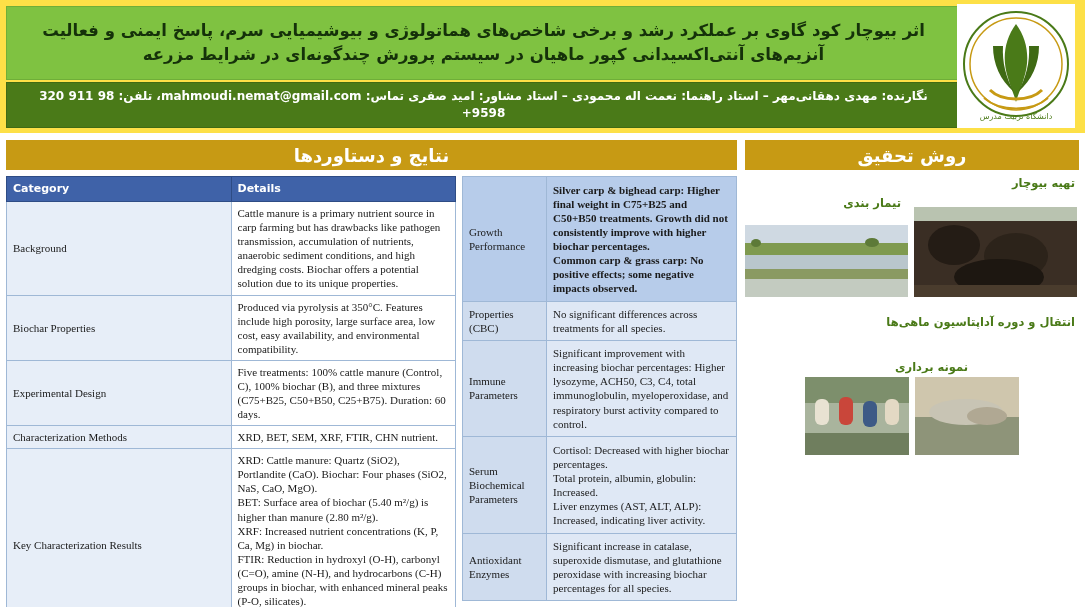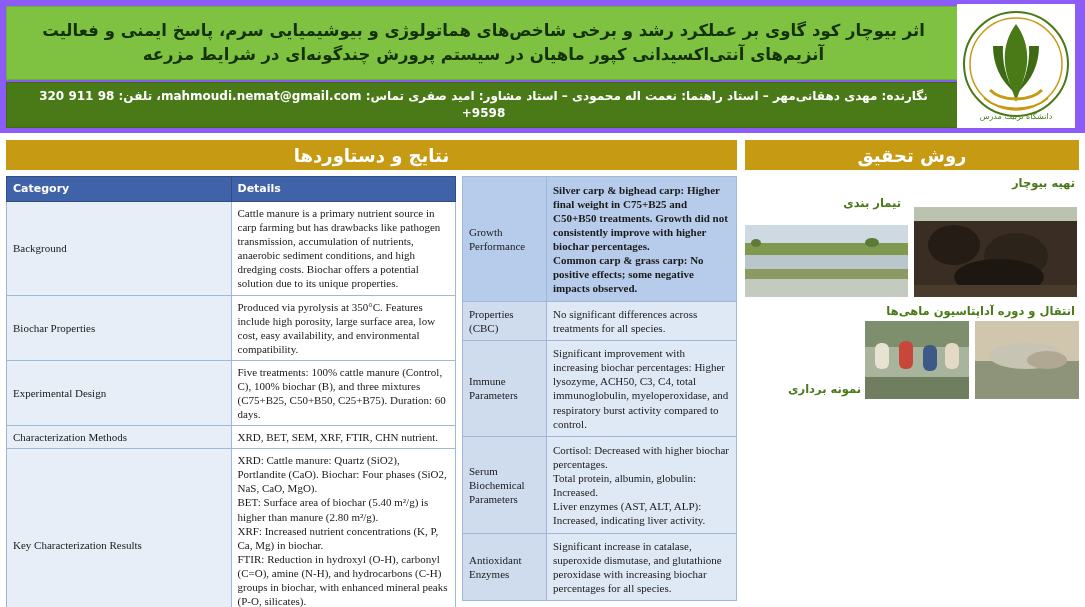--- a/index.html
+++ b/index.html
@@ -14,21 +14,21 @@
     position: relative;
     width: 1085px; height: 607px;
     background: #ffffff;
   }
 
   
   .header {
     position: absolute;
     left: 0; top: 0;
     width: 1085px; height: 133px;
-    background: #8b5cf6;
+    background: #fde047;
   }
   .title-band {
     position: absolute;
     left: 6px; top: 6px;
     width: 1061px; height: 74px;
     background: #7fc241;
     border: 1px solid #6fae38;
     display: flex;
     align-items: center;
     justify-content: center;
@@ -304,23 +304,23 @@
           <div class="ph" style="width:163px;height:90px;background:#3a2e24">
             <div class="sky" style="height:14px;background:#b9c3b0"></div>
             <div class="blob" style="left:14px;top:18px;width:52px;height:40px;background:#241c15"></div>
             <div class="blob" style="left:70px;top:26px;width:64px;height:46px;background:#2c231a"></div>
             <div class="blob" style="left:40px;top:52px;width:90px;height:36px;background:#1d1711"></div>
             <div class="band" style="top:78px;height:12px;background:#4a3c2d"></div>
           </div>
         </div>
       </div>
 
-      <div class="m-block" style="top:128px">
+      <div class="m-block" style="top:139px">
         <div class="m-label">انتقال و دوره آداپتاسیون ماهی‌ها</div>
-        <div style="display:flex;justify-content:space-between;align-items:flex-end;">
+        <div style="display:flex;justify-content:space-between;align-items:center;flex-direction:column;">
           <div class="m-label" style="width:120px;text-align:right;padding-top:28px;">نمونه برداری</div>
           <div class="m-photos">
             <div class="ph" style="width:104px;height:78px;background:#8c9a84">
               <div class="sky" style="height:26px;background:#7d8f6c"></div>
               <div class="band" style="top:26px;height:30px;background:#a9b49d"></div>
               <div class="grd" style="height:22px;background:#6f7e5e"></div>
               <div class="blob" style="left:10px;top:22px;width:14px;height:26px;border-radius:6px;background:#e8e2d2"></div>
               <div class="blob" style="left:34px;top:20px;width:14px;height:28px;border-radius:6px;background:#c9463a"></div>
               <div class="blob" style="left:58px;top:24px;width:14px;height:26px;border-radius:6px;background:#3d5a86"></div>
               <div class="blob" style="left:80px;top:22px;width:14px;height:26px;border-radius:6px;background:#e3d9c4"></div>

